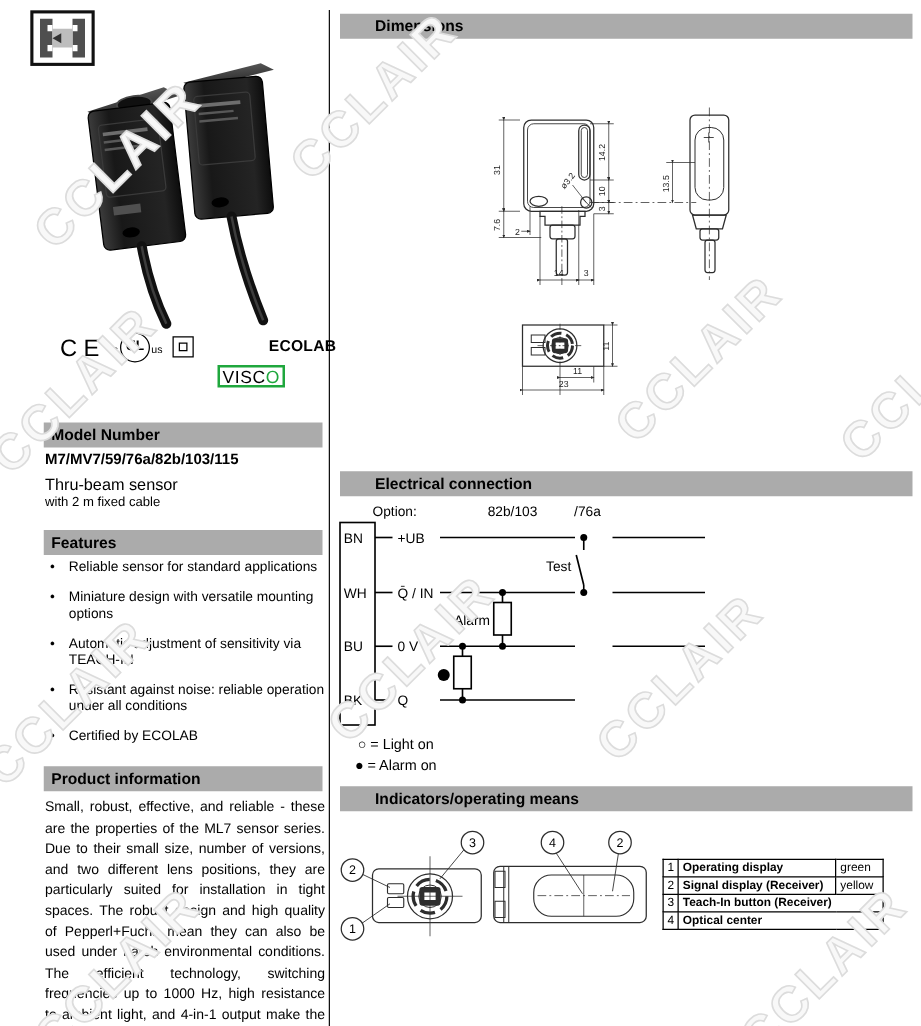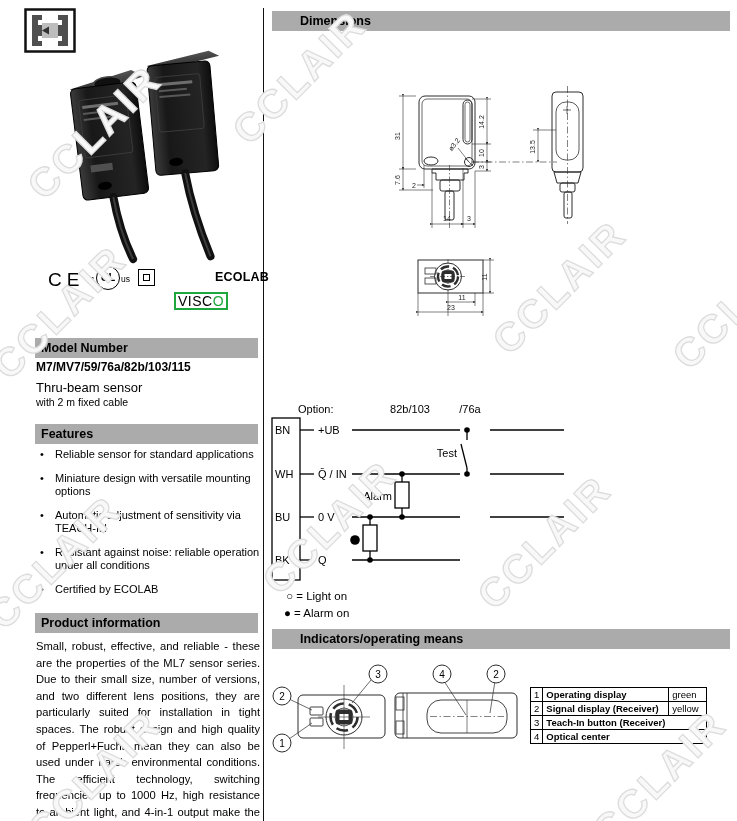--- a/index.html
+++ b/index.html
@@ -258,20 +258,21 @@
       <line x1="203" y1="253" x2="203" y2="266" stroke-width="0.6"></line>
       <line x1="146" y1="253" x2="146" y2="276" stroke-width="0.6"></line>
       <line x1="211" y1="253" x2="211" y2="276" stroke-width="0.6"></line>
       <line x1="176" y1="262" x2="203" y2="262" stroke-width="0.6" marker-start="url(#ar)" marker-end="url(#ar)"></line>
       <text class="dimtxt" x="190" y="259.5" text-anchor="middle" fill="#222" stroke="none">11</text>
       <line x1="146" y1="272" x2="211" y2="272" stroke-width="0.6" marker-start="url(#ar)" marker-end="url(#ar)"></line>
       <text class="dimtxt" x="179" y="269.5" text-anchor="middle" fill="#222" stroke="none">23</text>
     </g>
   </svg>
 
+  <div class="bar bar-right" style="top:377px">Electrical connection</div>
 
   <svg style="left:268px;top:400px" width="462" height="186" viewBox="0 0 462 186" fill="none" stroke="#000" stroke-width="1.3">
     <text x="30" y="13" font-size="11" fill="#000" stroke="none">Option:</text>
     <text x="142" y="13" font-size="11" fill="#000" stroke="none" text-anchor="middle">82b/103</text>
     <text x="202" y="13" font-size="11" fill="#000" stroke="none" text-anchor="middle">/76a</text>
 
     <rect x="4" y="18" width="28" height="162"></rect>
     <text class="wire" x="7" y="34" stroke="none" fill="#000">BN</text>
     <text class="wire" x="7" y="78" stroke="none" fill="#000">WH</text>
     <text class="wire" x="7" y="121" stroke="none" fill="#000">BU</text>

